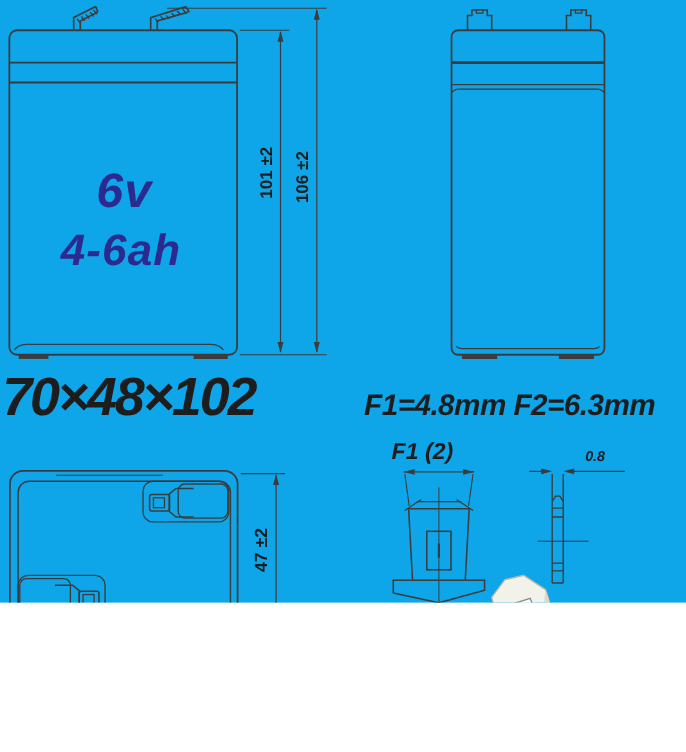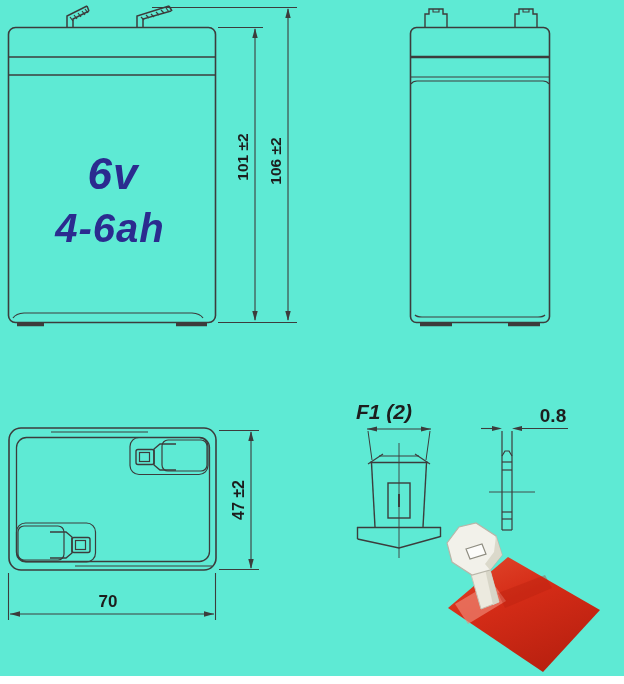--- a/index.html
+++ b/index.html
@@ -2,22 +2,22 @@
 <html style="--line: #3c3c3c; --blue: #2b2b8f;"><head>
 <meta charset="utf-8">
 <style>
   :root{
     --line:#3c3c3c;
     --blue:#2b2b8f;
   }
   html,body{margin:0;padding:0;background:#ffffff;}
   #canvas{
     position:relative;
-    width:624px;height:676px;
-    background:#5eead4;
+    width:624px;height:548px;
+    background:#0ea5e9;
     overflow:hidden;
     font-family:"Liberation Sans",sans-serif;
   }
   svg{position:absolute;left:0;top:0;color:var(--line);}
   .lbl{
     position:absolute;
     font-family:"Liberation Sans",sans-serif;
     font-weight:bold;
     color:#1d1d1d;
     white-space:nowrap;
@@ -27,21 +27,21 @@
   #label-voltage{left:113px;top:174px;transform:translate(-50%,-50%);font-size:44px;letter-spacing:1px;}
   #label-capacity{left:110px;top:228px;transform:translate(-50%,-50%);font-size:40px;letter-spacing:1px;}
   .vdim{transform:translate(-50%,-50%) rotate(-90deg);font-size:15.5px;}
   #dim-101{left:243px;top:157px;}
   #dim-106{left:276px;top:161px;}
   #dim-47{left:239px;top:500px;transform:translate(-50%,-50%) rotate(-90deg);font-size:16px;}
   #dim-70{left:108px;top:601px;transform:translate(-50%,-50%);font-size:17px;text-align:center;}
   #label-size{left:2px;top:337px;font-size:49px;font-style:italic;letter-spacing:-2px;}
   #label-spec{left:331px;top:355px;font-size:27px;font-style:italic;letter-spacing:-0.5px;}
   #label-f1{left:384px;top:411px;transform:translate(-50%,-50%);font-size:21px;font-style:italic;}
-  #dim-08{left:541px;top:415px;transform:translate(-50%,-50%);font-size:19px;margin-left:12px;}
+  #dim-08{left:541px;top:415px;transform:translate(-50%,-50%);font-size:13px;font-style:italic;}
 </style>
 </head>
 <body>
 
 <div id="canvas">
 
   <svg width="624" height="684" viewBox="0 0 624 684">
     <defs>
       <linearGradient id="redGrad" x1="0" y1="0" x2="0.55" y2="1">
         <stop offset="0" stop-color="#e2structure4"></stop>
@@ -192,20 +192,22 @@
       <polygon points="466,549 482,544 486,554 470,559" fill="#fcfcfa" stroke="#8e8c80" stroke-width="1.2"></polygon>
     </g>
   </svg>
 
   <div class="lbl blue" id="label-voltage">6v</div>
   <div class="lbl blue" id="label-capacity">4-6ah</div>
 
   <div class="lbl vdim" id="dim-101">101 ±2</div>
   <div class="lbl vdim" id="dim-106">106 ±2</div>
 
+  <div class="lbl" id="label-size">70×48×102</div>
+  <div class="lbl" id="label-spec">F1=4.8mm F2=6.3mm</div>
 
   <div class="lbl" id="dim-47">47 ±2</div>
   <div class="lbl" id="dim-70">70</div>
 
   <div class="lbl" id="label-f1">F1 (2)</div>
   <div class="lbl" id="dim-08">0.8</div>
 
 </div>
 
 </body></html>

